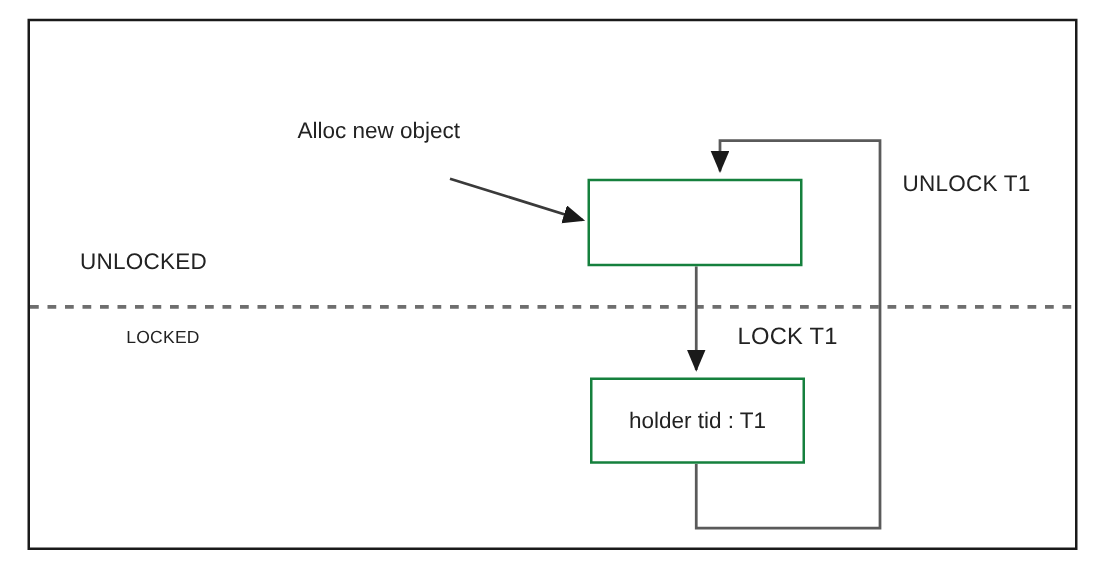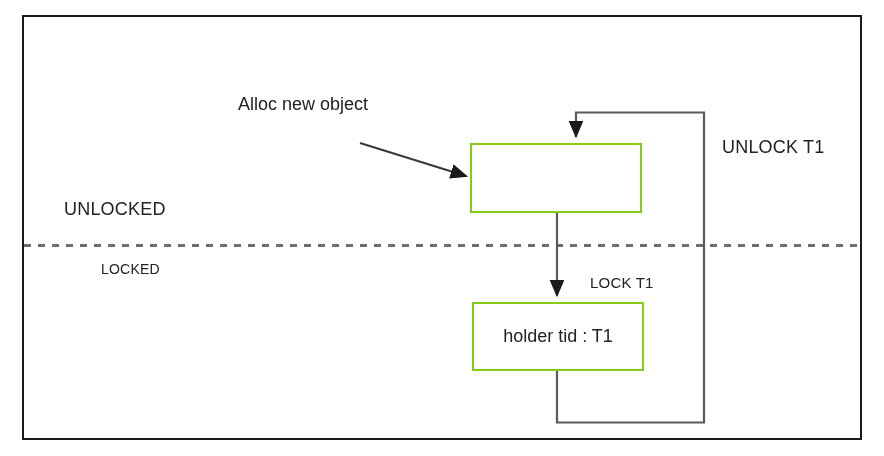--- a/index.html
+++ b/index.html
@@ -66,29 +66,28 @@
   #label-locked {
     left: 66px;
     top: 261px;
     font-size: 14px;
     letter-spacing: 0.2px;
     margin-left: 35px;
   }
   #label-lock-t1 {
     left: 590px;
     top: 259px;
-    font-size: 15px;
+    font-size: 19px;
     letter-spacing: 0.2px;
-    margin-top: 15px;
   }
   
   .state-box {
     position: absolute;
     background: #ffffff;
-    border: 2px solid #84cc16;
+    border: 2px solid #15803d;
     box-sizing: border-box;
   }
   #box-unlocked-state {
     left: 470px;
     top: 143px;
     width: 172px;
     height: 70px;
   }
   #box-holder-tid {
     left: 472px;

